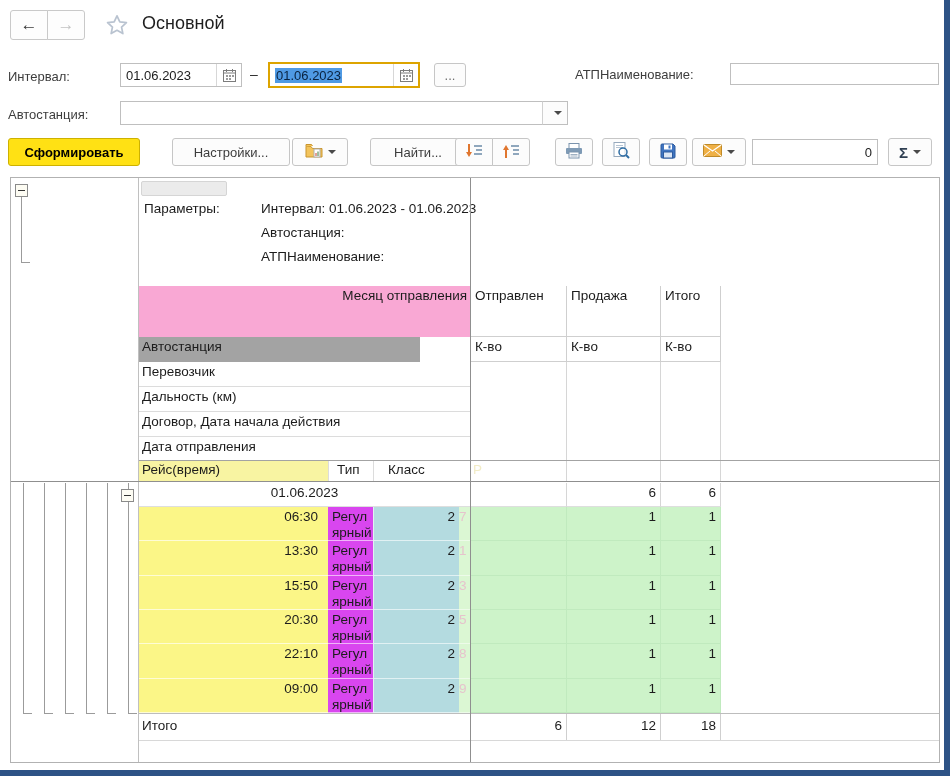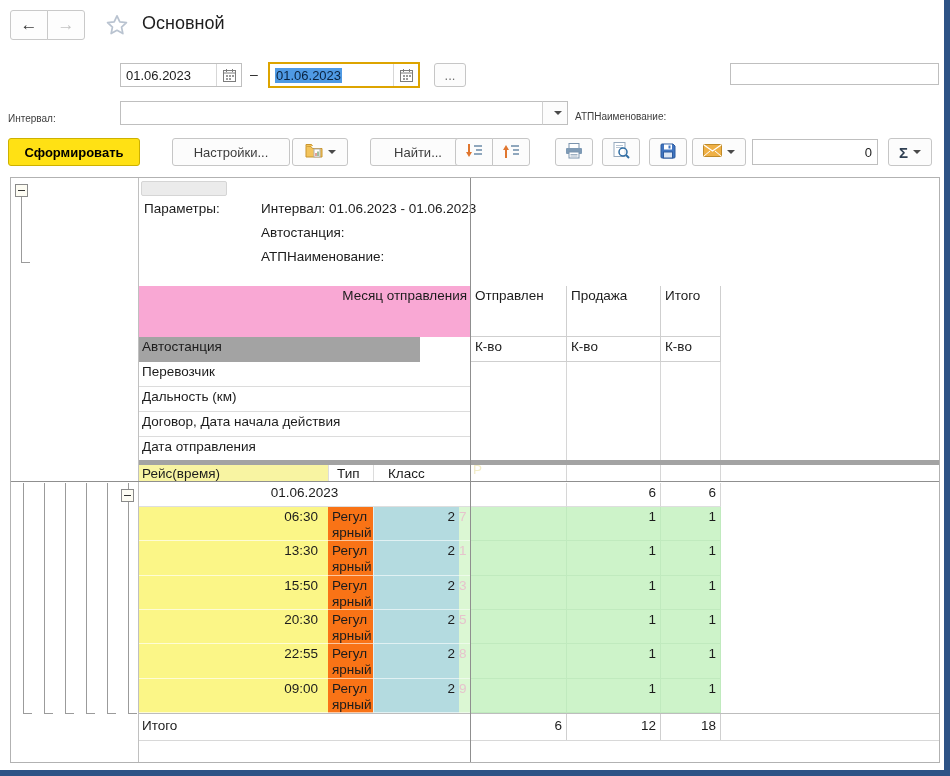--- a/index.html
+++ b/index.html
@@ -11,21 +11,21 @@
   
   .navbtn { position:absolute; top:10px; width:38px; height:30px; background:#fdfdfd;
             border:1px solid #c9c9c9; border-radius:3px; display:flex; align-items:center;
             justify-content:center; font-size:17px; font-weight:bold; cursor:pointer; }
   .navbtn.back { left:10px; color:#3a3a3a; border-top-right-radius:0; border-bottom-right-radius:0; }
   .navbtn.fwd  { left:47px; color:#c2c2c2; border-top-left-radius:0; border-bottom-left-radius:0; }
   .star { position:absolute; left:104px; top:12px; }
   .page-title { position:absolute; left:142px; top:13px; font-size:18px; color:#1e1e1e; }
 
   
-  .lbl { position:absolute; font-size:10px; color:#3d3d3d;margin-top:44px; }
+  .lbl { position:absolute; font-size:13px; color:#3d3d3d; }
   .field { position:absolute; height:24px; background:#fff; border:1px solid #bfbfbf;
            display:flex; align-items:stretch; font-size:13px; }
   .field .txt { flex:1; display:flex; align-items:center; padding:0 5px; color:#1c1c1c; }
   .field .icon-btn { width:25px; border-left:1px solid #d7d7d7; display:flex; align-items:center;
                      justify-content:center; cursor:pointer; background:#fff; }
   .field.focused { border:2px solid #dda400; }
   .sel { background:#4f9ae4; color:#09223f; padding:0 1px; }
   .dash { position:absolute; font-size:14px; color:#333; }
   .btn { position:absolute; height:28px; background:#fcfcfc; border:1px solid #c6c6c6; border-radius:3px;
          font-size:13px; color:#3c3c3c; display:flex; align-items:center; justify-content:center;
@@ -63,21 +63,21 @@
              padding:2px 4px; overflow-wrap:anywhere; line-height:16px; }
   .valcol  { background:#fff; border-right:1px solid #d6d6d6; }
   .lab-row { border-bottom:1px solid #dcdcdc; padding:2px 4px; }
   .ylw-h { background:#f8f4a2; }
   .wcell { background:#fff; border-left:1px solid #dcdcdc; padding:2px 8px; }
 
   .brows { position:absolute; left:127px; top:305px; width:803px; }
   .t-row { display:flex; }
   .c-time { width:190px; background:#fbf687; text-align:right; padding:2px 10px 0 0;
             border-bottom:1px solid rgba(255,255,255,.65); }
-  .c-type { width:45px; background:#f97316; padding:2px 0 0 4px; overflow-wrap:anywhere; line-height:16px;
+  .c-type { width:45px; background:#d946ef; padding:2px 0 0 4px; overflow-wrap:anywhere; line-height:16px;
             border-bottom:1px solid rgba(255,255,255,.6); }
   .c-class { width:86px; background:#b4dbe0; text-align:right; padding:2px 4px 0 0;
              border-left:1px solid rgba(255,255,255,.6); border-bottom:1px solid rgba(255,255,255,.6); }
   .c-clip { width:12px; background:#dbf7d3; color:#e6c3cc; padding-top:2px;
             border-bottom:1px solid rgba(255,255,255,.5); }
   .c-grn { background:#cdf3c9; border-right:1px solid #c0eabe; border-bottom:1px solid #c0eabe;
            text-align:right; padding:2px 4px 0 0; }
   .c-dep { width:96px; } .c-sal { width:94px; } .c-tot { width:60px; }
 
   .grp-row .g-lab { width:333px; background:#fff; text-align:center; padding-top:2px;
@@ -307,21 +307,21 @@
         <div class="cell valcol" style="width:96px;"></div>
         <div class="cell valcol" style="width:94px;"></div>
         <div class="cell valcol" style="width:60px;"></div>
       </div>
       <div class="h-row" style="height:23px;">
         <div class="cell lab-row" style="width:333px; border-bottom:none;">Дата отправления</div>
         <div class="cell valcol" style="width:96px;"></div>
         <div class="cell valcol" style="width:94px;"></div>
         <div class="cell valcol" style="width:60px;"></div>
       </div>
-      <div class="h-row" style="height:21px; border-top:5px solid #a3a3a3;">
+      <div class="h-row" style="height:21px; border-top:1px solid #a3a3a3;">
         <div class="cell ylw-h" style="width:190px; padding:1px 4px;">Рейс(время)</div>
         <div class="cell wcell" style="width:45px; padding:1px 8px;">Тип</div>
         <div class="cell wcell" style="width:86px; padding:1px 8px 1px 14px;">Класс</div>
         <div class="cell" style="width:12px; background:#fff;"></div>
         <div class="cell valcol" style="width:96px;"></div>
         <div class="cell valcol" style="width:94px;"></div>
         <div class="cell valcol" style="width:60px;"></div>
       </div>
     </div>
     <div class="faintP" style="left:462px; top:284px;">Р</div>
@@ -374,21 +374,21 @@
           <div class="t-row" style="height: 34.33px;">
             <div class="cell c-time">20:30</div>
             <div class="cell c-type">Регулярный</div>
             <div class="cell c-class">2</div>
             <div class="cell c-clip">5</div>
             <div class="cell c-grn c-dep"></div>
             <div class="cell c-grn c-sal">1</div>
             <div class="cell c-grn c-tot">1</div>
           </div>
           <div class="t-row" style="height: 34.33px;">
-            <div class="cell c-time">22:55</div>
+            <div class="cell c-time">22:10</div>
             <div class="cell c-type">Регулярный</div>
             <div class="cell c-class">2</div>
             <div class="cell c-clip">8</div>
             <div class="cell c-grn c-dep"></div>
             <div class="cell c-grn c-sal">1</div>
             <div class="cell c-grn c-tot">1</div>
           </div>
           <div class="t-row" style="height: 34.33px;">
             <div class="cell c-time">09:00</div>
             <div class="cell c-type">Регулярный</div>

